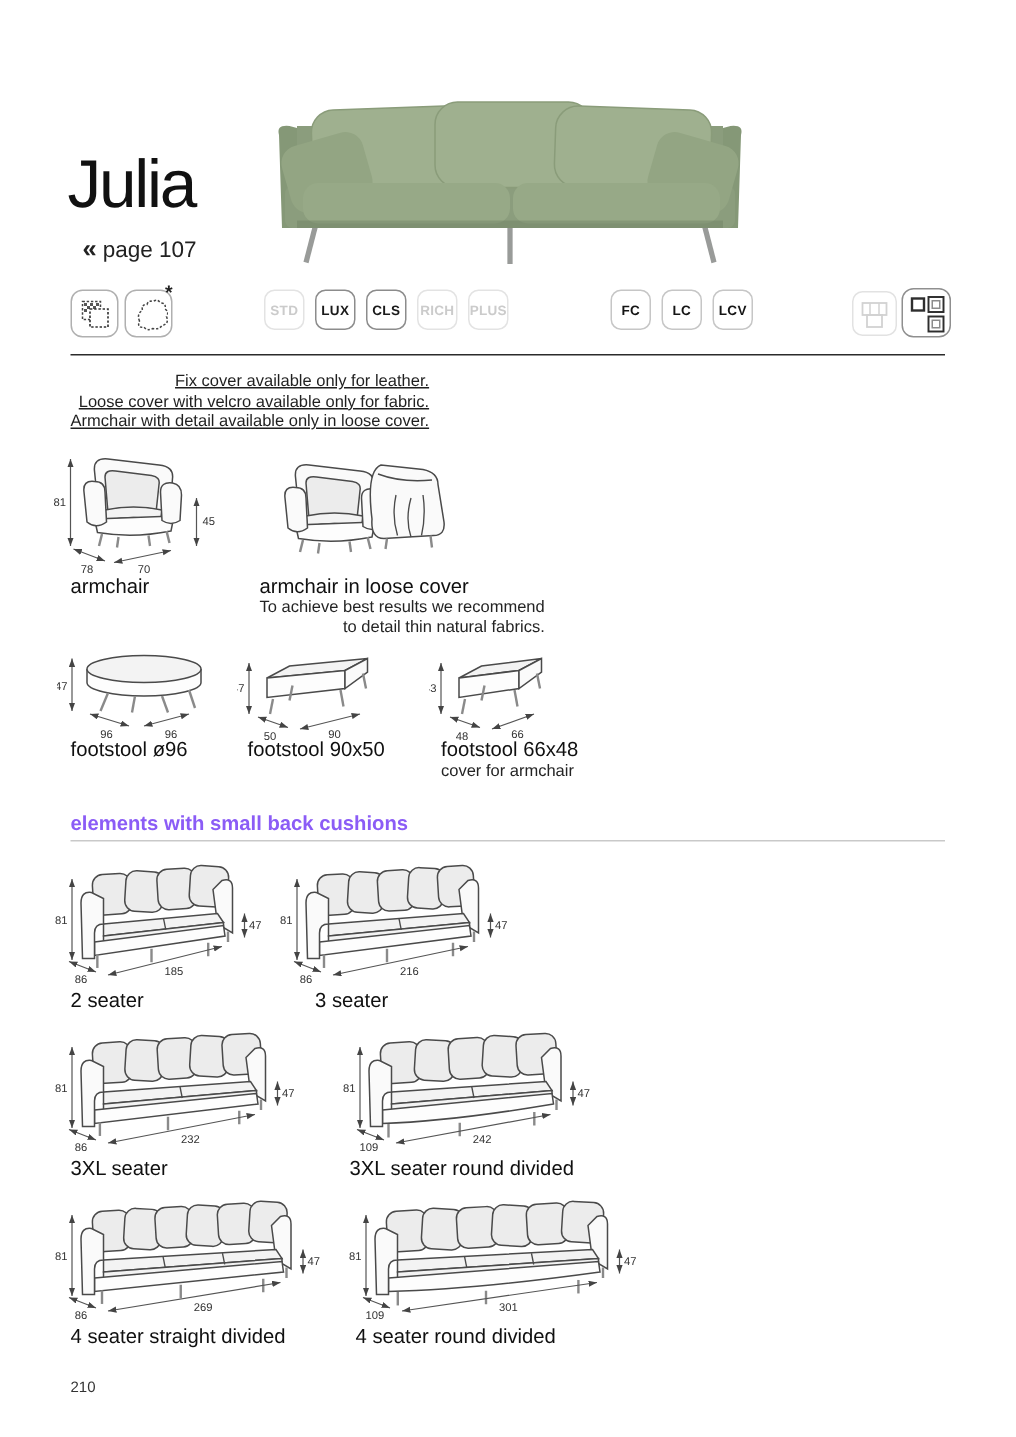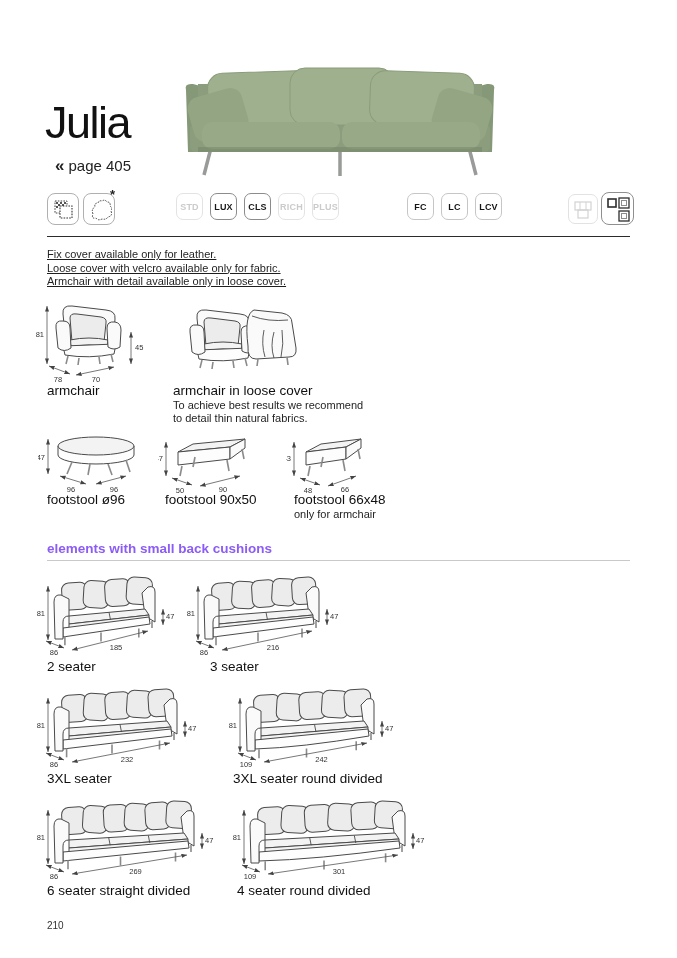--- a/index.html
+++ b/index.html
@@ -1,17 +1,17 @@
 <!DOCTYPE html>
 <html><head>
 <meta charset="utf-8">
 <style>
   html,body{margin:0;padding:0;background:#fff;}
   .page{position:relative;width:677px;height:958px;background:#fff;overflow:hidden;
-        font-family:"Liberation Sans",sans-serif;color:#1a1a1a;}
+        font-family:"Liberation Sans",sans-serif;color:#1a1a1a;text-align:right;}
   .abs{position:absolute;}
   .title{font-size:45px;letter-spacing:-1.5px;color:#111;}
   .pageref{font-size:15px;color:#222;}
   .pageref b{font-size:17px;font-weight:700;margin-right:4px;}
   .maticon{width:30px;height:30px;border:1.3px solid #b0b0b0;border-radius:8px;
            display:flex;align-items:center;justify-content:center;background:#fff;}
   .ricon{display:flex;align-items:center;justify-content:center;background:#fff;}
   .star{font-size:13px;font-weight:700;color:#222;}
   .badges{display:flex;gap:7px;}
   .badge{width:27px;height:27px;border-radius:7px;display:flex;align-items:center;
@@ -63,21 +63,21 @@
     <rect x="198" y="40" width="104" height="54" rx="15" fill="#9fb08f" stroke="#8a9c7a" transform="rotate(2 250 67)"></rect>
     <rect x="18" y="60" width="56" height="46" rx="12" fill="#93a583" transform="rotate(-16 46 83)"></rect>
     <rect x="262" y="60" width="56" height="46" rx="12" fill="#93a583" transform="rotate(16 290 83)"></rect>
     <rect x="30" y="90" width="138" height="27" rx="10" fill="#97a987"></rect>
     <rect x="170" y="90" width="138" height="27" rx="10" fill="#97a987"></rect>
     <rect x="26" y="115" width="284" height="5" fill="#6f8163" opacity="0.45"></rect>
   </svg></div>
 
   <div class="abs title" style="left:45px;top:97px;">Julia</div>
   <div class="abs pageref" style="left:55px;top:156px;">
-    <b>«</b><span>page 405</span>
+    <b>«</b><span>page 107</span>
   </div>
 
   <div class="abs maticon" style="left:47px;top:193px;">
     <svg width="26" height="26" viewBox="0 0 26 26">
       <rect x="5" y="5" width="12" height="12" fill="#fff" stroke="#444" stroke-width="1" stroke-dasharray="1.6,1.2"></rect>
       <g fill="#555">
         <rect x="6" y="6" width="2" height="2"></rect>
           <rect x="10" y="6" width="2" height="2"></rect>
           <rect x="14" y="6" width="2" height="2"></rect>
         <rect x="8" y="8" width="2" height="2"></rect>
@@ -221,21 +221,21 @@
         <line x1="8" y1="6" x2="8" y2="40" class="dim" marker-start="url(#ah)" marker-end="url(#ah)"></line>
         <text x="5" y="25" class="dtx" text-anchor="end">43</text>
         <line x1="14" y1="42" x2="34" y2="49" class="dim" marker-start="url(#ah)" marker-end="url(#ah)"></line>
         <text x="22" y="57" class="dtx" text-anchor="middle">48</text>
         <line x1="42" y1="50" x2="70" y2="40" class="dim" marker-start="url(#ah)" marker-end="url(#ah)"></line>
         <text x="59" y="56" class="dtx" text-anchor="middle">66</text>
       </svg></div>
   <div class="abs dlabel" style="left:47px;top:492px;">footstool ø96</div>
   <div class="abs dlabel" style="left:165px;top:492px;">footstool 90x50</div>
   <div class="abs dlabel" style="left:294px;top:492px;">footstool 66x48</div>
-  <div class="abs snote" style="left:294px;top:508px;">only for armchair</div>
+  <div class="abs snote" style="left:294px;top:508px;">cover for armchair</div>
 
   <div class="abs heading" style="left:47px;top:541px;">elements with small back cushions</div>
   <div class="abs rule2" style="left:47px;top:560px;width:583px;"></div>
 
   <div id="sofaGrid">
       <div class="abs" style="left: 30px; top: 566px;"><svg width="148" height="94" viewBox="0 0 148 94">
           <rect x="32.0" y="16.6" width="25.5" height="27" rx="7" class="pf" transform="rotate(-3.5 44.8 30.6)"></rect>
           <rect x="53.5" y="14.9" width="25.5" height="27" rx="7" class="pf" transform="rotate(3.5 66.3 28.9)"></rect>
           <rect x="75.0" y="13.1" width="25.5" height="27" rx="7" class="pf" transform="rotate(-3.5 87.8 27.1)"></rect>
           <rect x="96.5" y="11.4" width="25.5" height="27" rx="7" class="pf" transform="rotate(3.5 109.3 25.4)"></rect>
@@ -357,21 +357,21 @@
           <line x1="161" y1="55" x2="161" y2="62" class="leg"></line>
           <line x1="18" y1="20" x2="18" y2="74" class="dim" marker-start="url(#ah)" marker-end="url(#ah)"></line>
           <text x="15" y="50" class="dtx" text-anchor="end">81</text>
           <line x1="16" y1="75" x2="34" y2="82" class="dim" marker-start="url(#ah)" marker-end="url(#ah)"></line>
           <text x="24" y="89" class="dtx" text-anchor="middle">86</text>
           <line x1="42" y1="84" x2="157" y2="65" class="dim" marker-start="url(#ah)" marker-end="url(#ah)"></line>
           <text x="105.5" y="84" class="dtx" text-anchor="middle">269</text>
           <line x1="172" y1="43" x2="172" y2="59" class="dim" marker-start="url(#ah)" marker-end="url(#ah)"></line>
           <text x="175" y="53" class="dtx" text-anchor="start">47</text>
         </svg></div>
-      <div class="abs dlabel" style="left: 47px; top: 883px;">6 seater straight divided</div>
+      <div class="abs dlabel" style="left: 47px; top: 883px;">4 seater straight divided</div>
       <div class="abs" style="left: 226px; top: 790px;"><svg width="202" height="94" viewBox="0 0 202 94">
           <rect x="32.0" y="17.1" width="27.3" height="27" rx="7" class="pf" transform="rotate(-3.5 45.7 31.1)"></rect>
           <rect x="55.3" y="15.9" width="27.3" height="27" rx="7" class="pf" transform="rotate(3.5 69.0 29.9)"></rect>
           <rect x="78.7" y="14.8" width="27.3" height="27" rx="7" class="pf" transform="rotate(-3.5 92.3 28.8)"></rect>
           <rect x="102.0" y="13.6" width="27.3" height="27" rx="7" class="pf" transform="rotate(3.5 115.7 27.6)"></rect>
           <rect x="125.3" y="12.4" width="27.3" height="27" rx="7" class="pf" transform="rotate(-3.5 139.0 26.4)"></rect>
           <rect x="148.7" y="11.3" width="27.3" height="27" rx="7" class="pf" transform="rotate(3.5 162.3 25.3)"></rect>
           <path d="M 166,27 L 172,21 Q 179,19 179,26 L 179,56 L 169,50 Z" class="af"></path>
           <path d="M 39,50 L 169,43 L 173,49 L 39,58 Z" class="sf"></path>
           <path d="M 39,58 L 173,49 L 173,54 L 39,64 Z" class="sf"></path>

